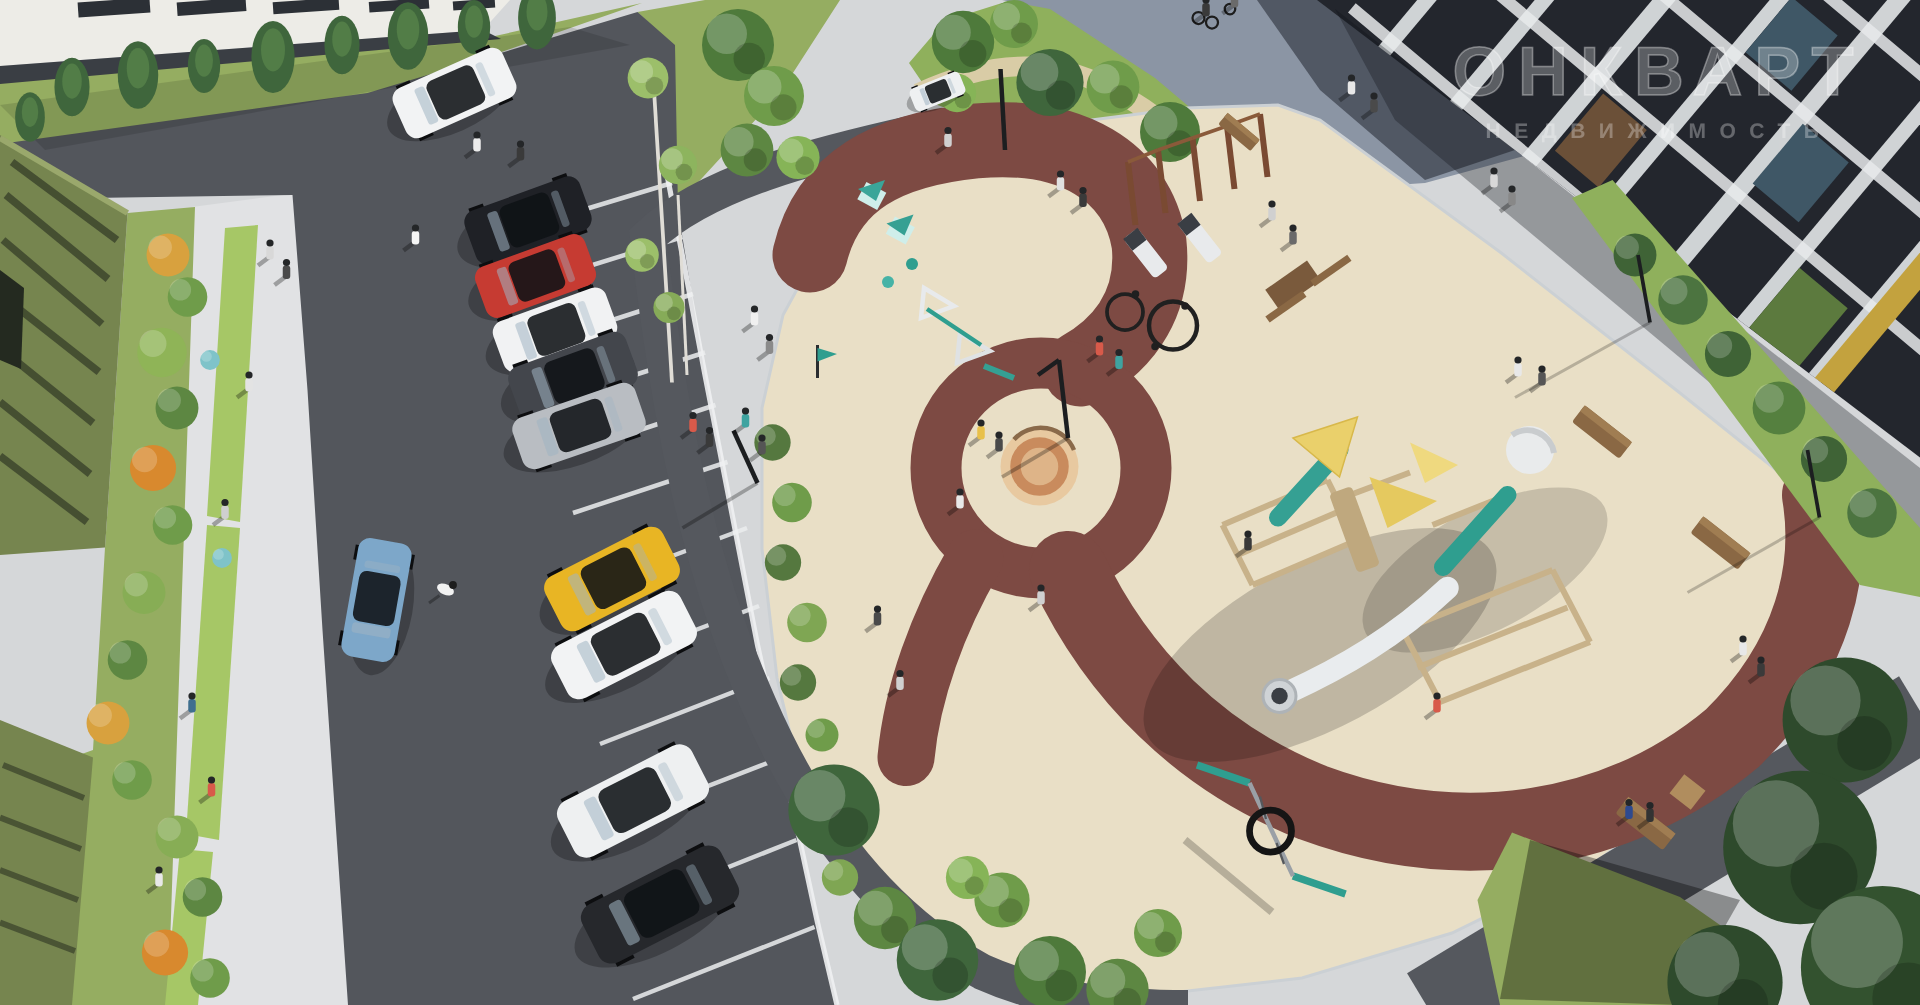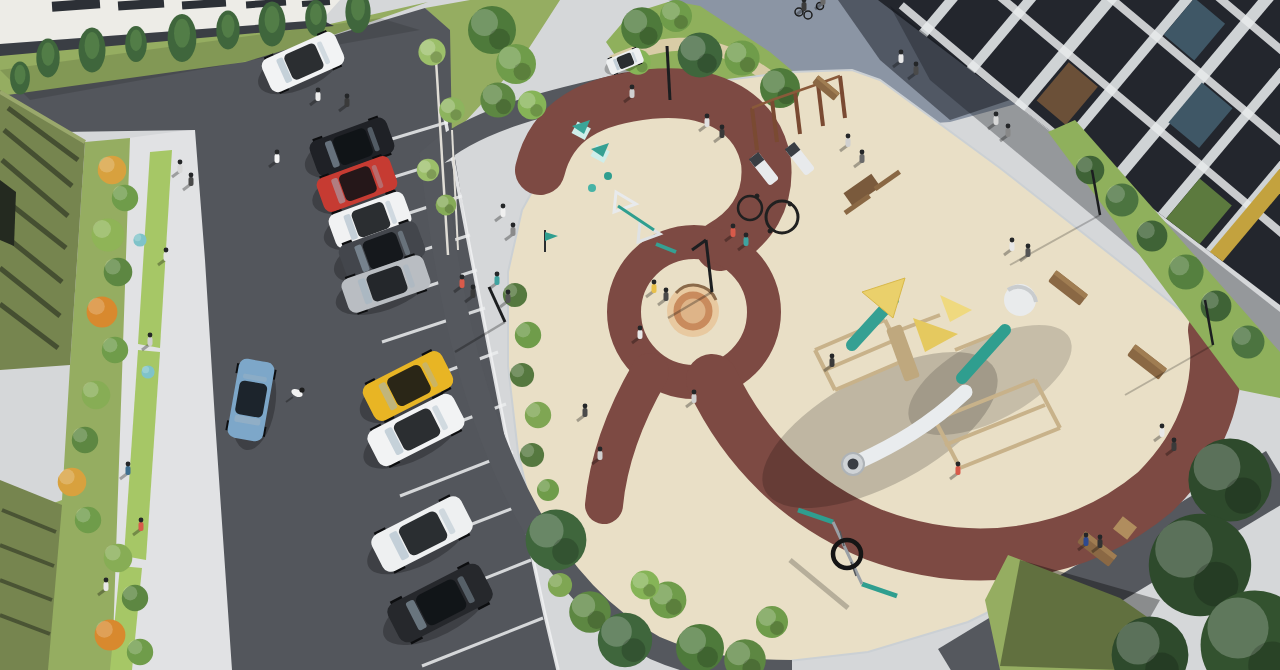--- a/index.html
+++ b/index.html
@@ -482,13 +482,17 @@
   </g>
   <g>
     <circle cx="799" cy="12" r="4" fill="none" stroke="#1d1d1d" stroke-width="1.5"></circle>
     <circle cx="808" cy="15" r="4" fill="none" stroke="#1d1d1d" stroke-width="1.5"></circle>
     <use href="#prs" x="804" y="6" style="color:#3a3a3a"></use>
     <circle cx="820" cy="6" r="3.5" fill="none" stroke="#1d1d1d" stroke-width="1.5"></circle>
     <use href="#prs" x="823" y="0" style="color:#6a6a6a"></use>
   </g>
 </svg>
 
+<div class="watermark">
+  <div class="wm1">ОНКВАРТ</div>
+  <div class="wm2">НЕДВИЖИМОСТЬ</div>
 </div>
+</div>
 
 </body></html>

